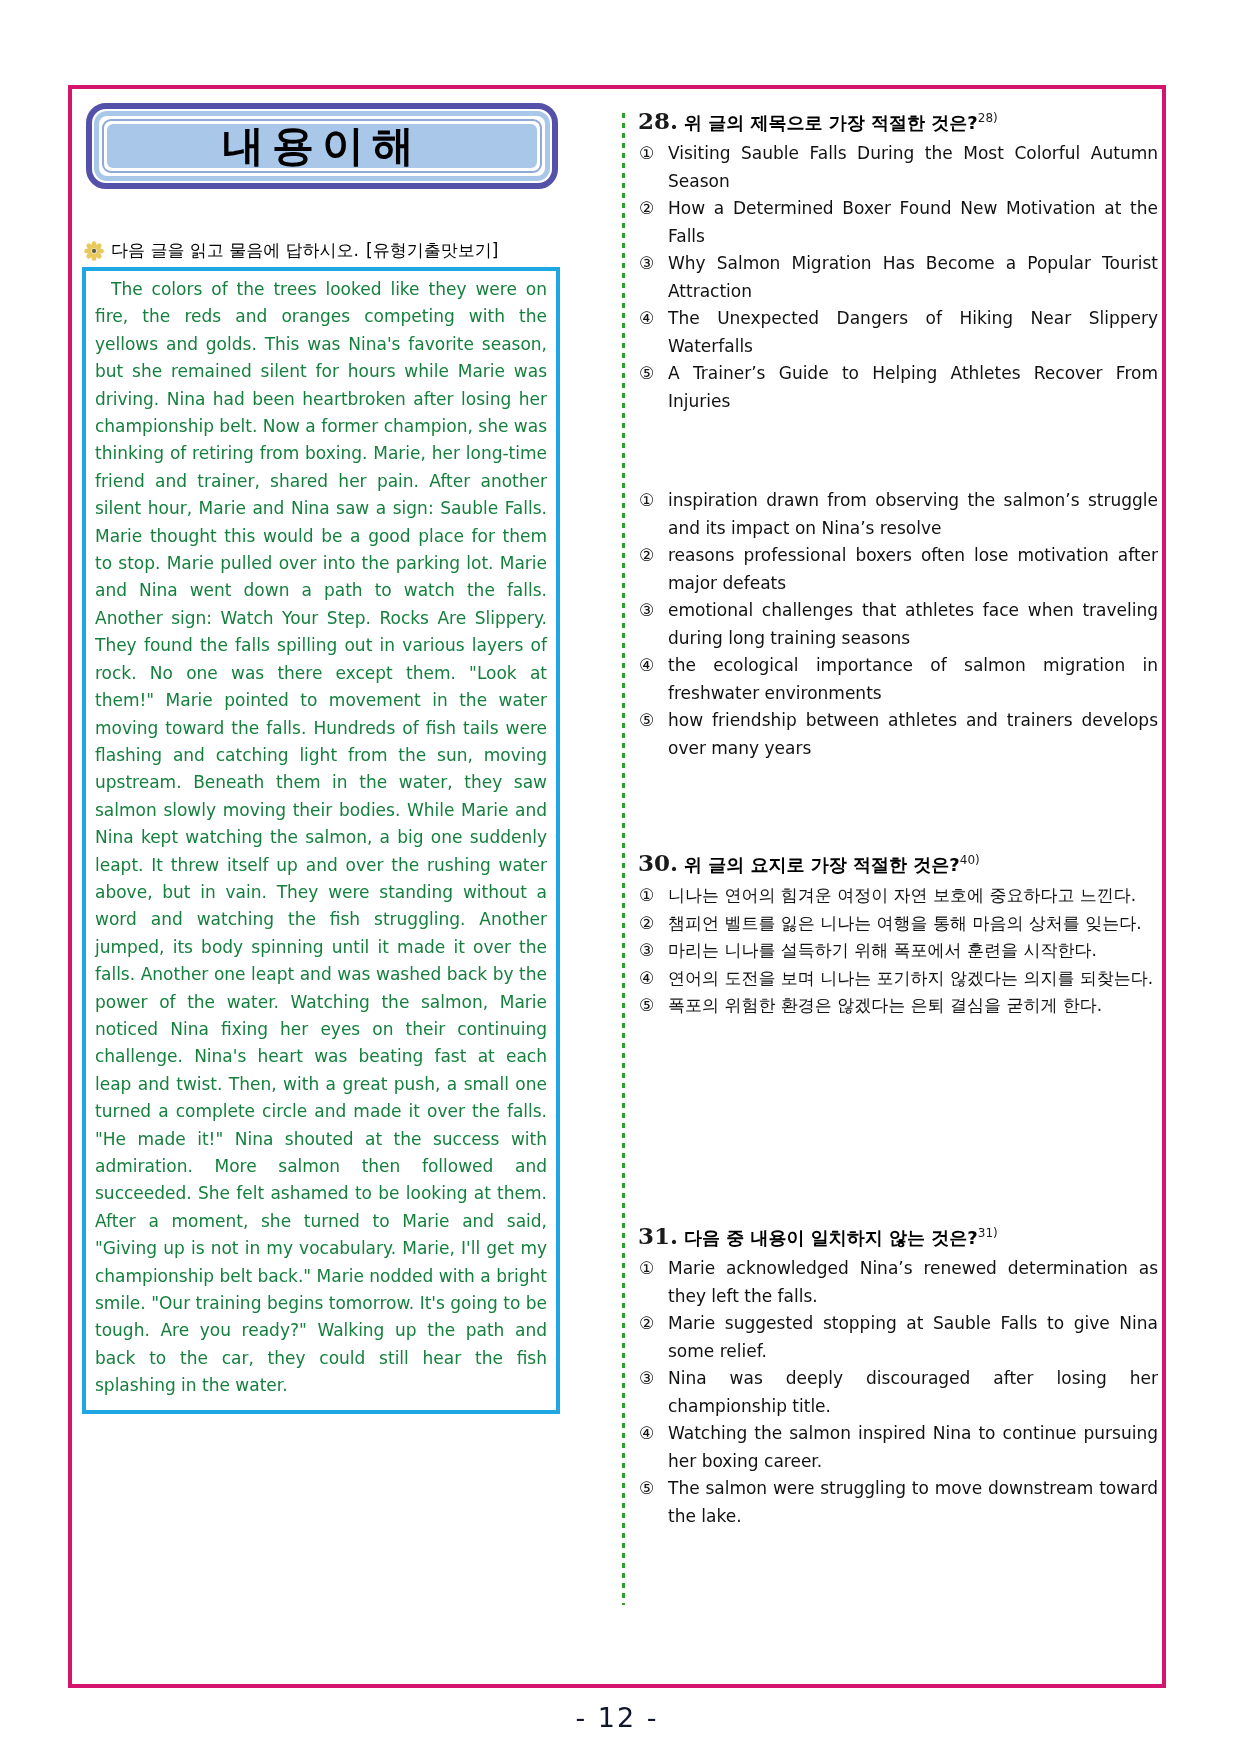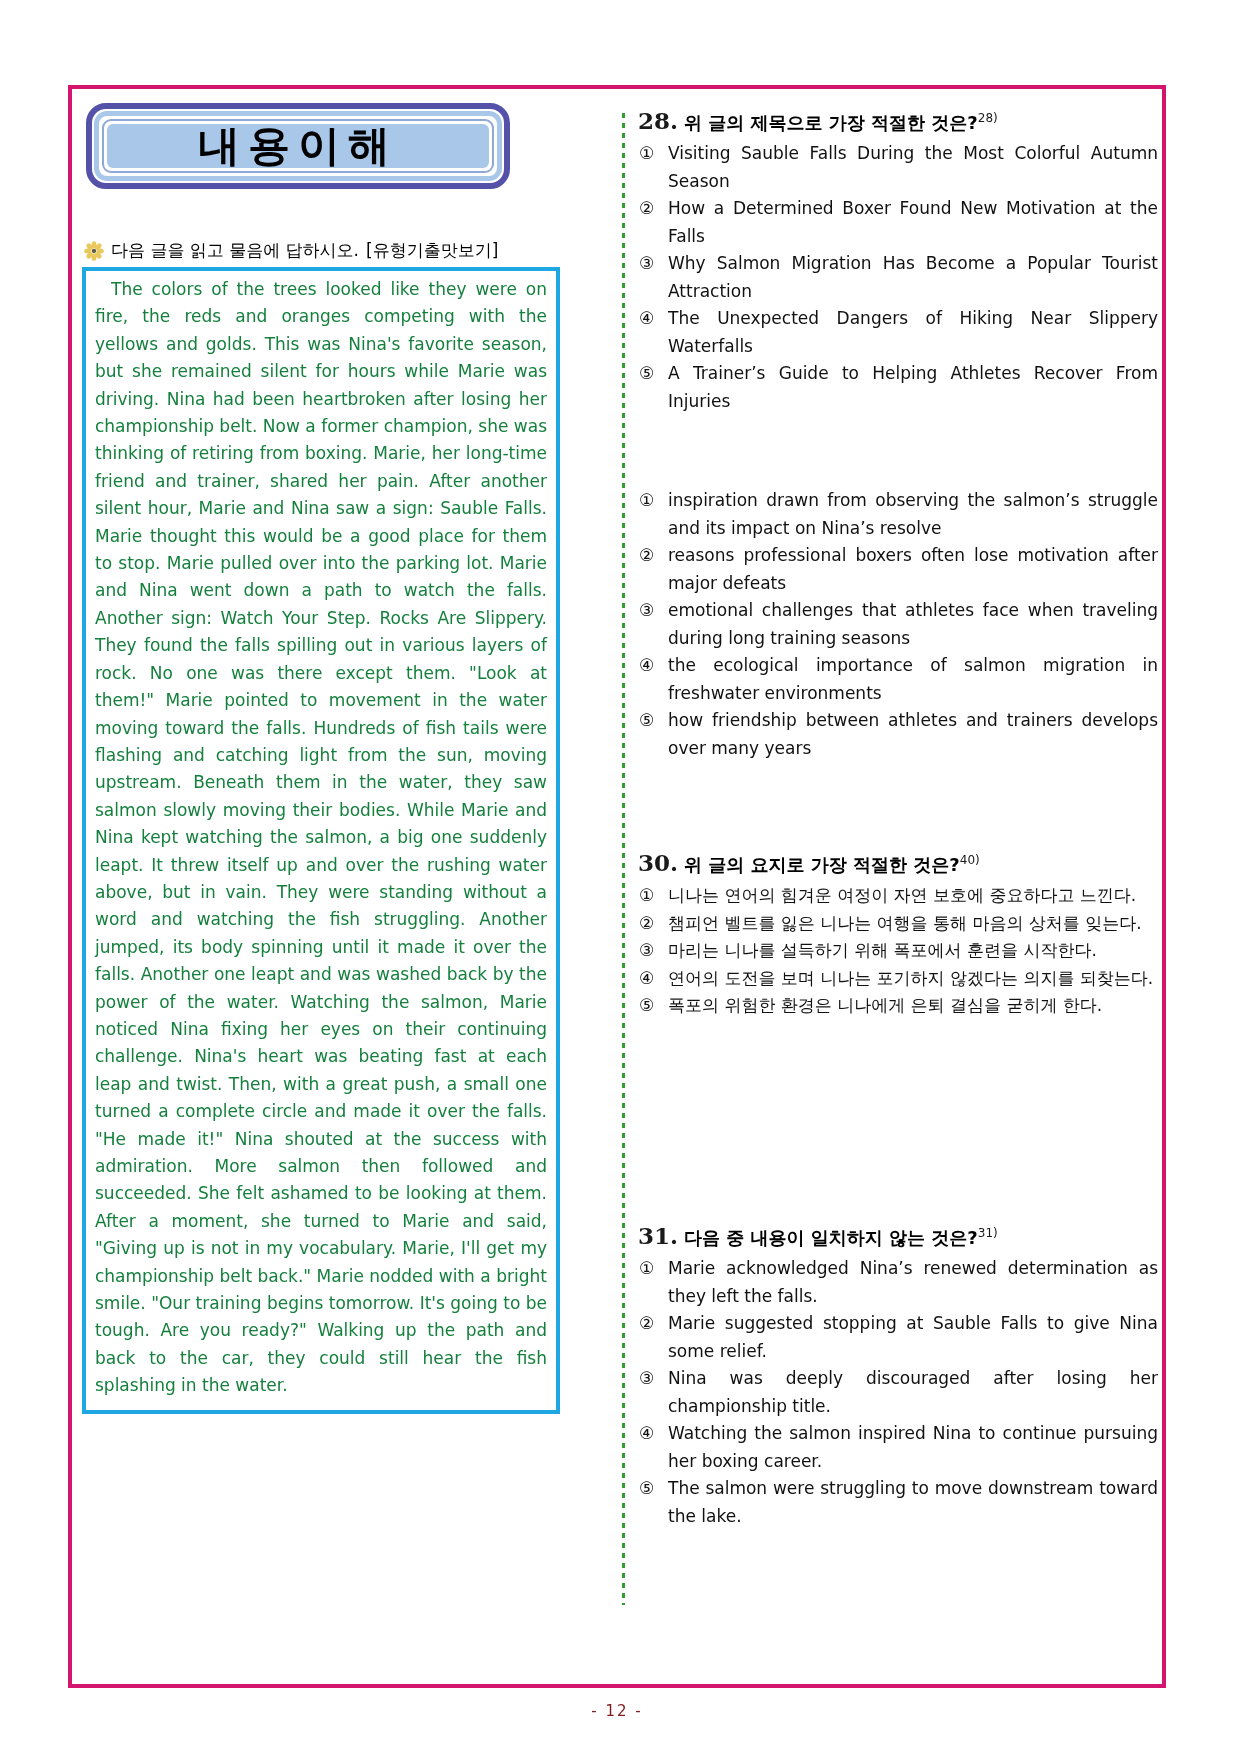--- a/index.html
+++ b/index.html
@@ -18,21 +18,21 @@
     left: 68px; top: 85px;
     width: 1098px; height: 1603px;
     border: 4px solid #D4156E;
     background: #ffffff;
   }
 
   
   .title-box {
     position: absolute;
     left: 14px; top: 14px;
-    width: 424px; height: 86px;
+    width: 472px; height: 86px;
     border: 6px solid #5451A8;
     border-radius: 20px;
     background: #ffffff;
     padding: 2px;
   }
   .tb2 {
     height: 100%;
     border: 5px solid #A9C7E9;
     border-radius: 13px;
     background: #ffffff;
@@ -130,23 +130,23 @@
     position: absolute;
     left: 1px; top: 0;
   }
 
   
   .page-number {
     position: absolute;
     left: 68px; top: 1702px;
     width: 1098px;
     text-align: center;
-    font-size: 15px;
+    font-size: 27px;
     letter-spacing: 2px;
-    color: #7f1d1d;
+    color: #0f172a;
   }
 </style>
 </head>
 <body>
 
 <div class="page-frame">
 
   <div class="title-box">
     <div class="tb2">
       <div class="tb3">
@@ -241,21 +241,21 @@
     <div class="option">
       <span class="marker">③</span>
       <span>마리는 니나를 설득하기 위해 폭포에서 훈련을 시작한다.</span>
     </div>
     <div class="option">
       <span class="marker">④</span>
       <span>연어의 도전을 보며 니나는 포기하지 않겠다는 의지를 되찾는다.</span>
     </div>
     <div class="option">
       <span class="marker">⑤</span>
-      <span>폭포의 위험한 환경은 니나에게 은퇴 결심을 굳히게 한다.</span>
+      <span>폭포의 위험한 환경은 않겠다는 은퇴 결심을 굳히게 한다.</span>
     </div>
   </div>
 
   <div class="question" style="top:1133px;">
     <div class="q-head">
       <span class="q-num">31.</span><span class="q-prompt">다음 중 내용이 일치하지 않는 것은?</span><span class="q-foot">31)</span>
     </div>
     <div class="option">
       <span class="marker">①</span>
       <span>Marie acknowledged Nina’s renewed determination as they left the falls.</span>

